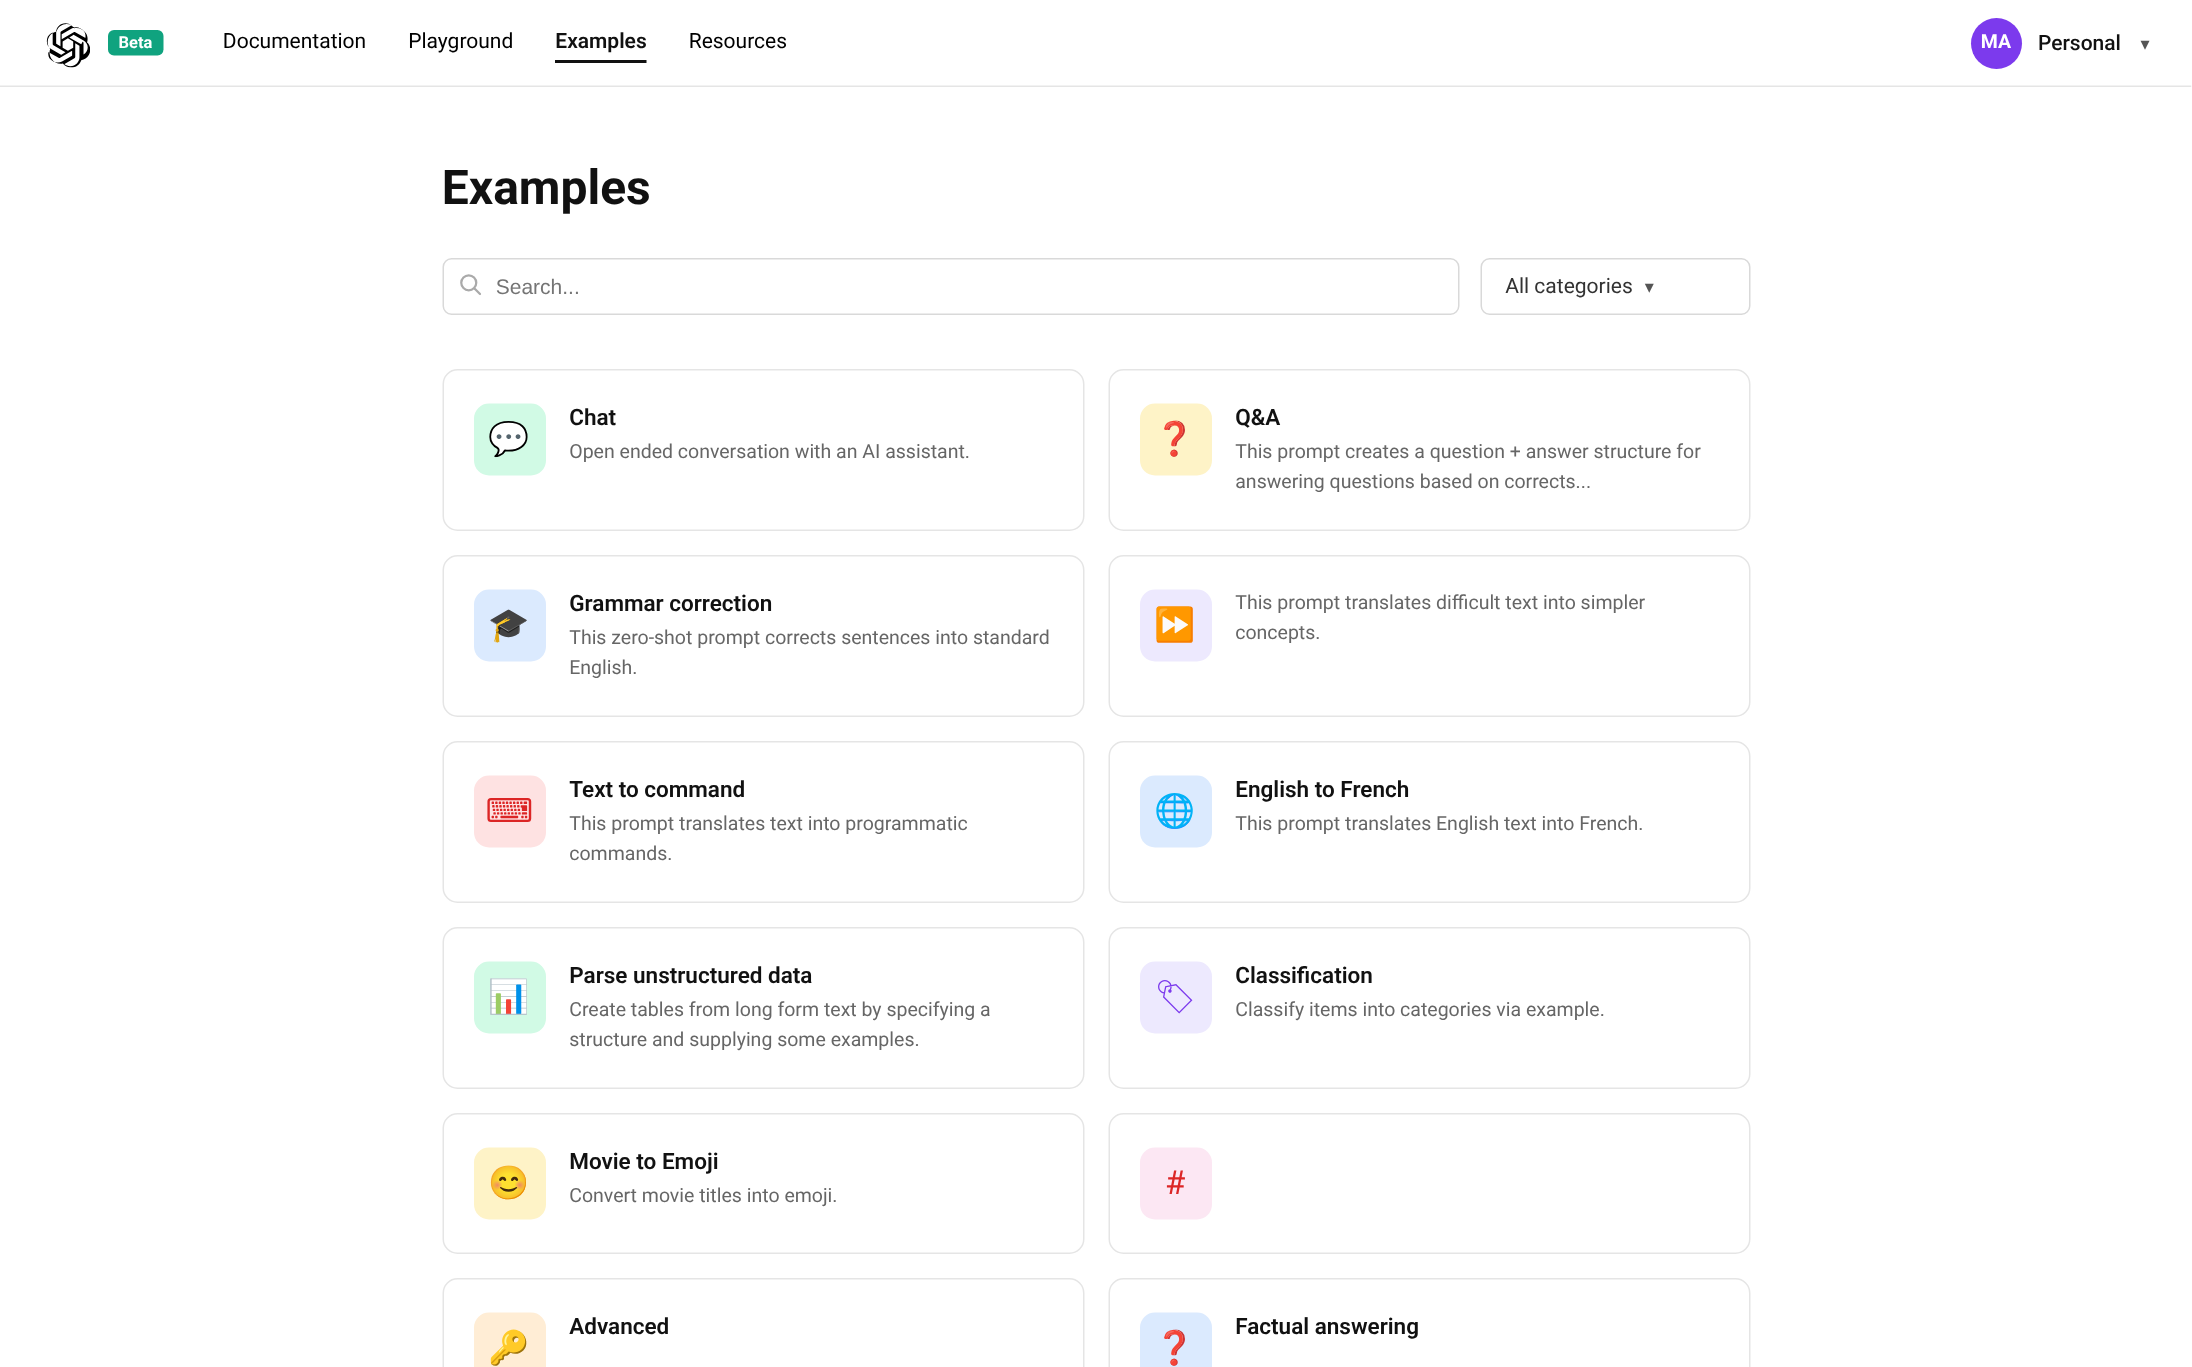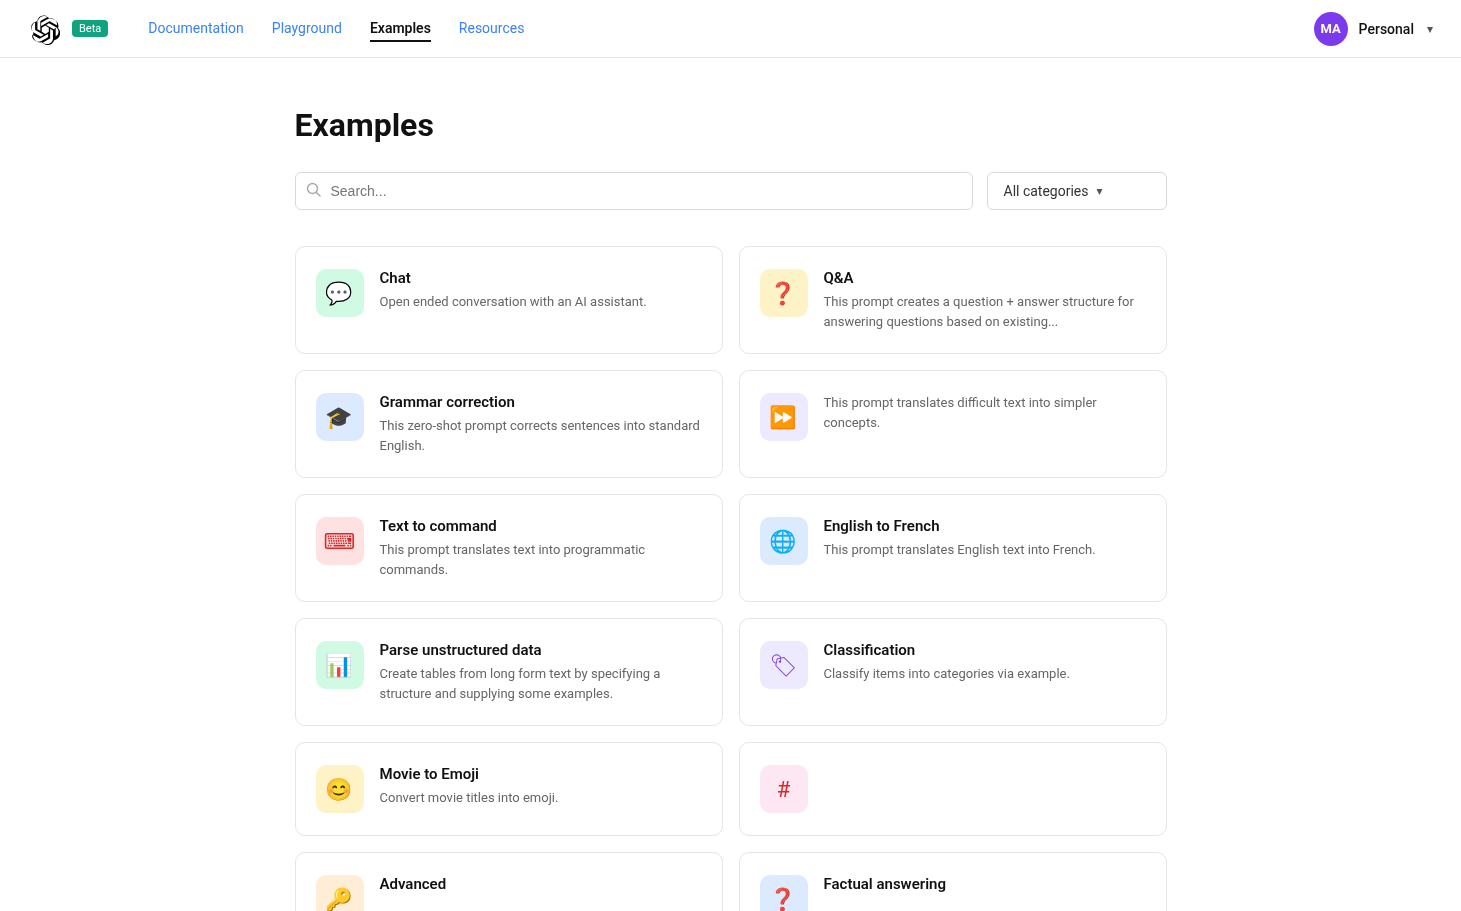--- a/index.html
+++ b/index.html
@@ -7,26 +7,26 @@
 
     
     .nav {
       display: flex; align-items: center; height: 58px;
       border-bottom: 1px solid #e5e5e5; padding: 0 28px;
       position: sticky; top: 0; background: #fff; z-index: 100;
     }
     .nav-logo { display: flex; align-items: center; gap: 8px; margin-right: 40px; }
     .nav-logo-svg { width: 32px; height: 32px; }
     .nav-beta {
-      background: #10a37f; color: #fff; font-size: 11px; font-weight: 400;
+      background: #10a37f; color: #fff; font-size: 11px; font-weight: 700;
       padding: 2px 7px; border-radius: 4px; margin-left: 4px;
     }
     .nav-links { display: flex; align-items: center; gap: 28px; flex: 1; }
     .nav-link {
-      font-size: 14px; color: #3b82f6; text-decoration: none; cursor: pointer;
+      font-size: 14px; color: #000000; text-decoration: none; cursor: pointer;
       padding: 4px 0; border-bottom: 2px solid transparent;
     }
     .nav-link.active { color: #111; font-weight: 600; border-bottom: 2px solid #111; }
     .nav-right { display: flex; align-items: center; gap: 11px; margin-left: auto; cursor: pointer; }
     .nav-avatar {
       width: 34px; height: 34px; border-radius: 50%; background: #7c3aed;
       color: #fff; font-size: 13px; font-weight: 700; display: flex; align-items: center; justify-content: center;
     }
     .nav-username { font-size: 14px; font-weight: 500; color: #111; }
     .nav-chevron { font-size: 12px; color: #555; margin-left: 2px; }
@@ -145,21 +145,21 @@
         <div class="card-icon bg-green-light icon-chat">💬</div>
         <div class="card-text">
           <div class="card-title">Chat</div>
           <div class="card-desc">Open ended conversation with an AI assistant.</div>
         </div>
       </div>
       <div class="card">
         <div class="card-icon bg-yellow-light icon-qa">❓</div>
         <div class="card-text">
           <div class="card-title">Q&amp;A</div>
-          <div class="card-desc">This prompt creates a question + answer structure for answering questions based on existing...</div>
+          <div class="card-desc">This prompt creates a question + answer structure for answering questions based on corrects...</div>
         </div>
       </div>
       <div class="card">
         <div class="card-icon bg-blue-light icon-grammar">🎓</div>
         <div class="card-text">
           <div class="card-title">Grammar correction</div>
           <div class="card-desc">This zero-shot prompt corrects sentences into standard English.</div>
         </div>
       </div>
       <div class="card">

